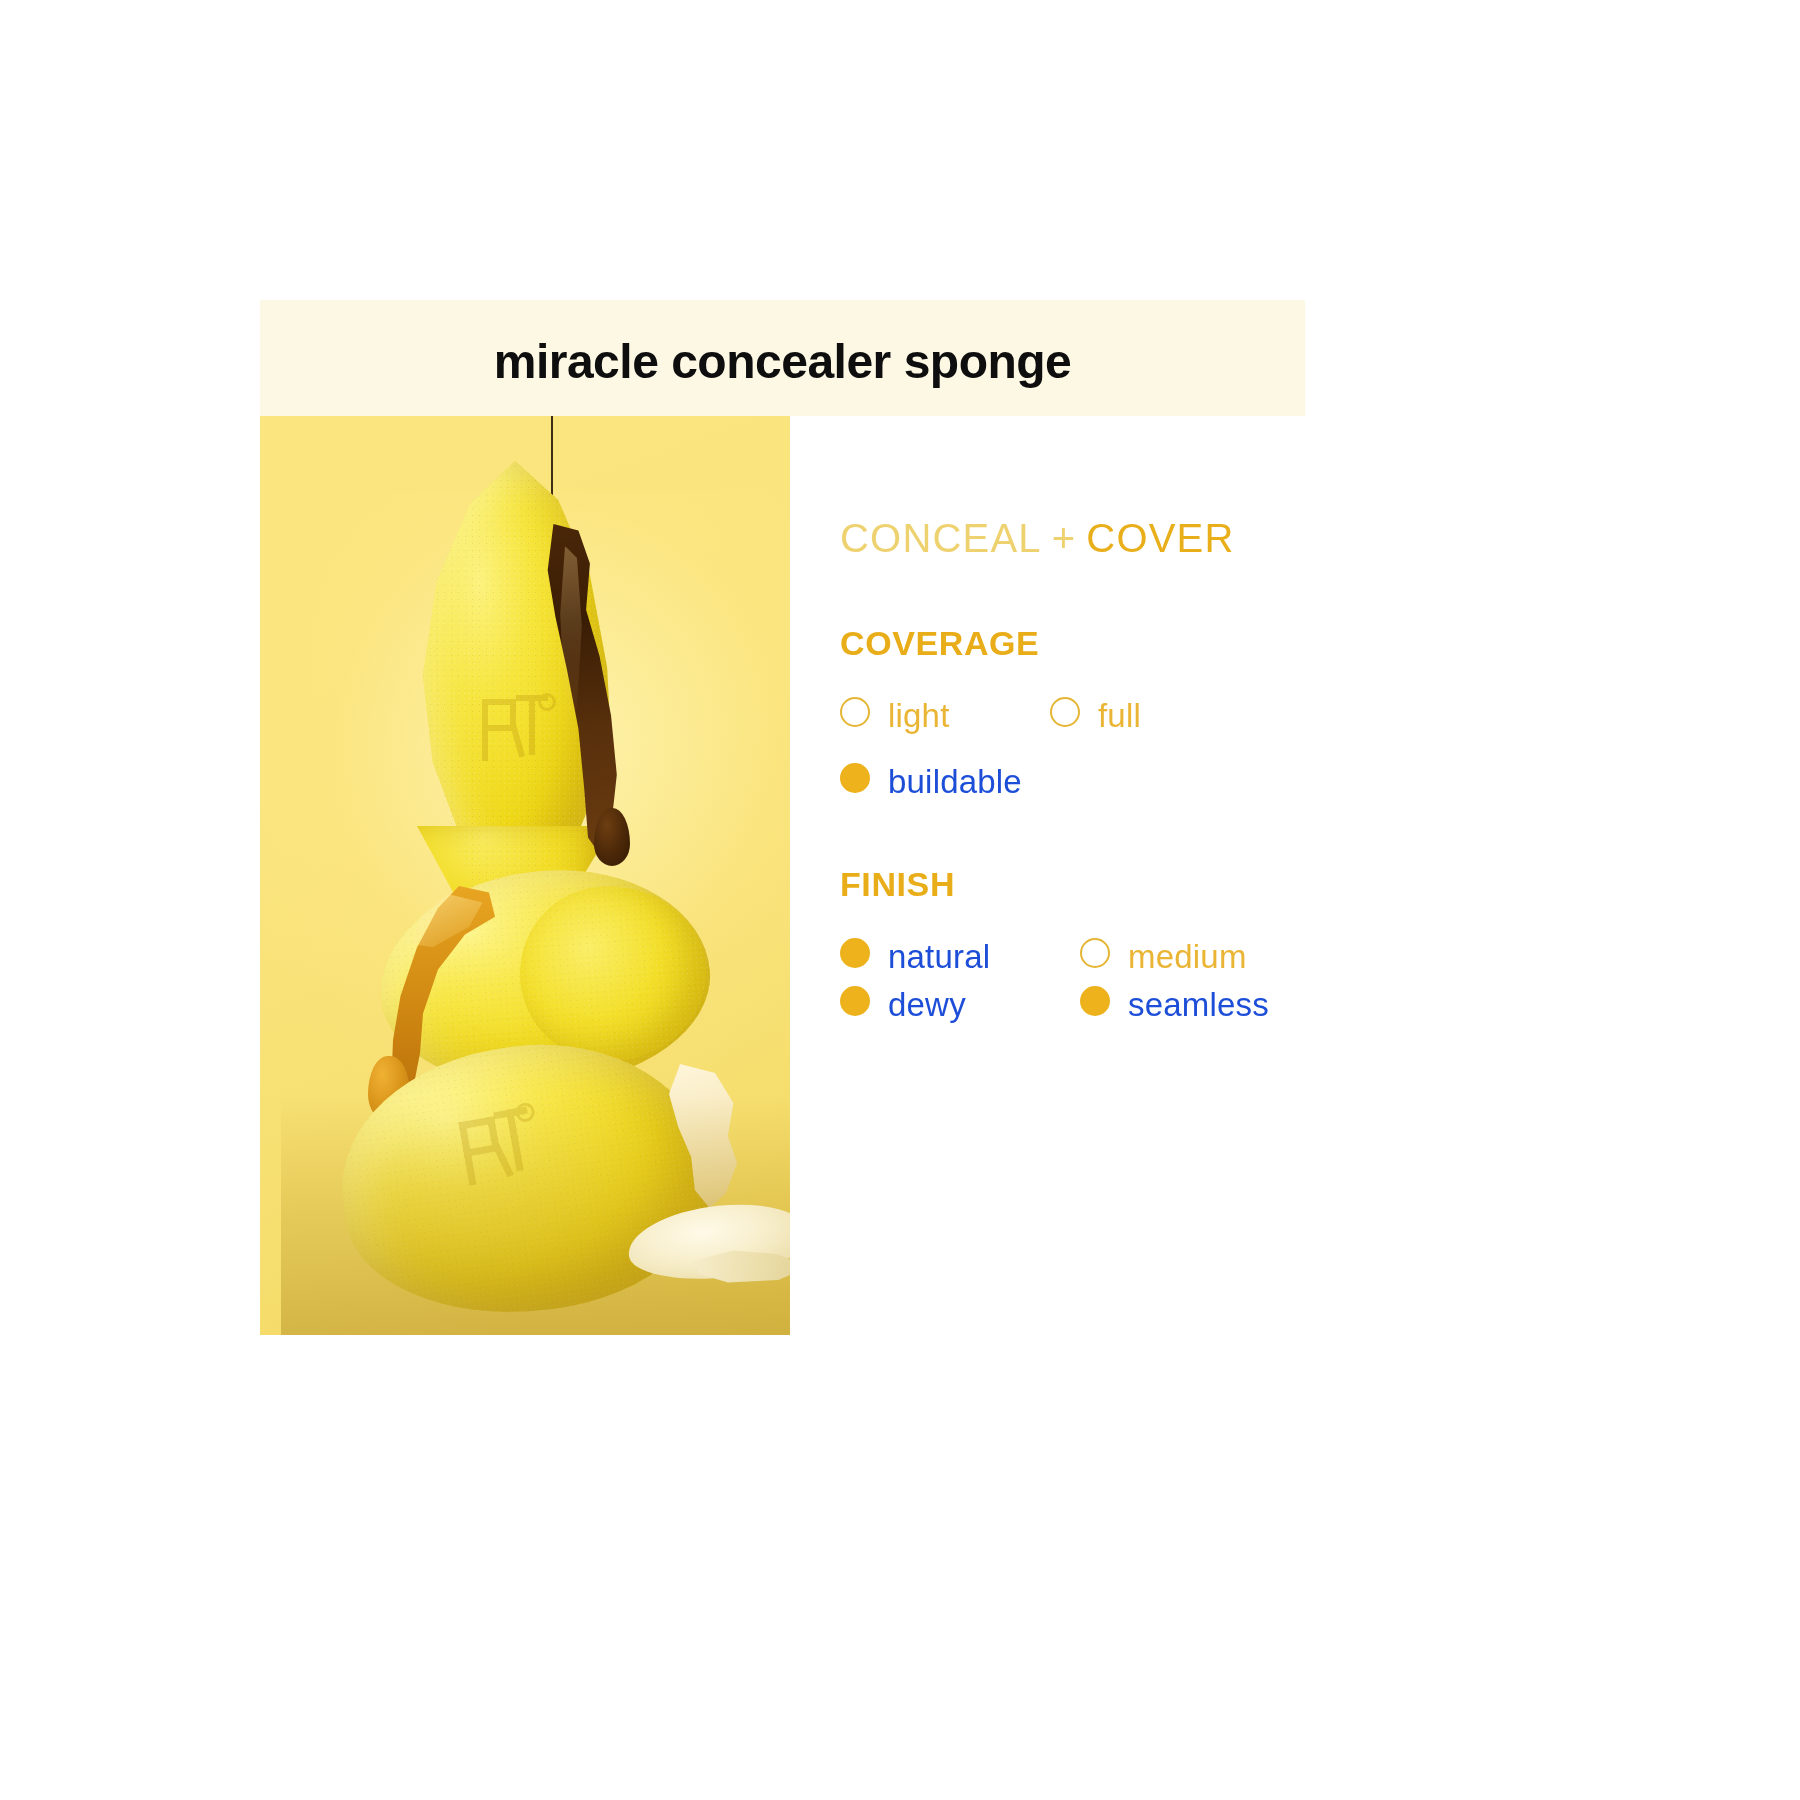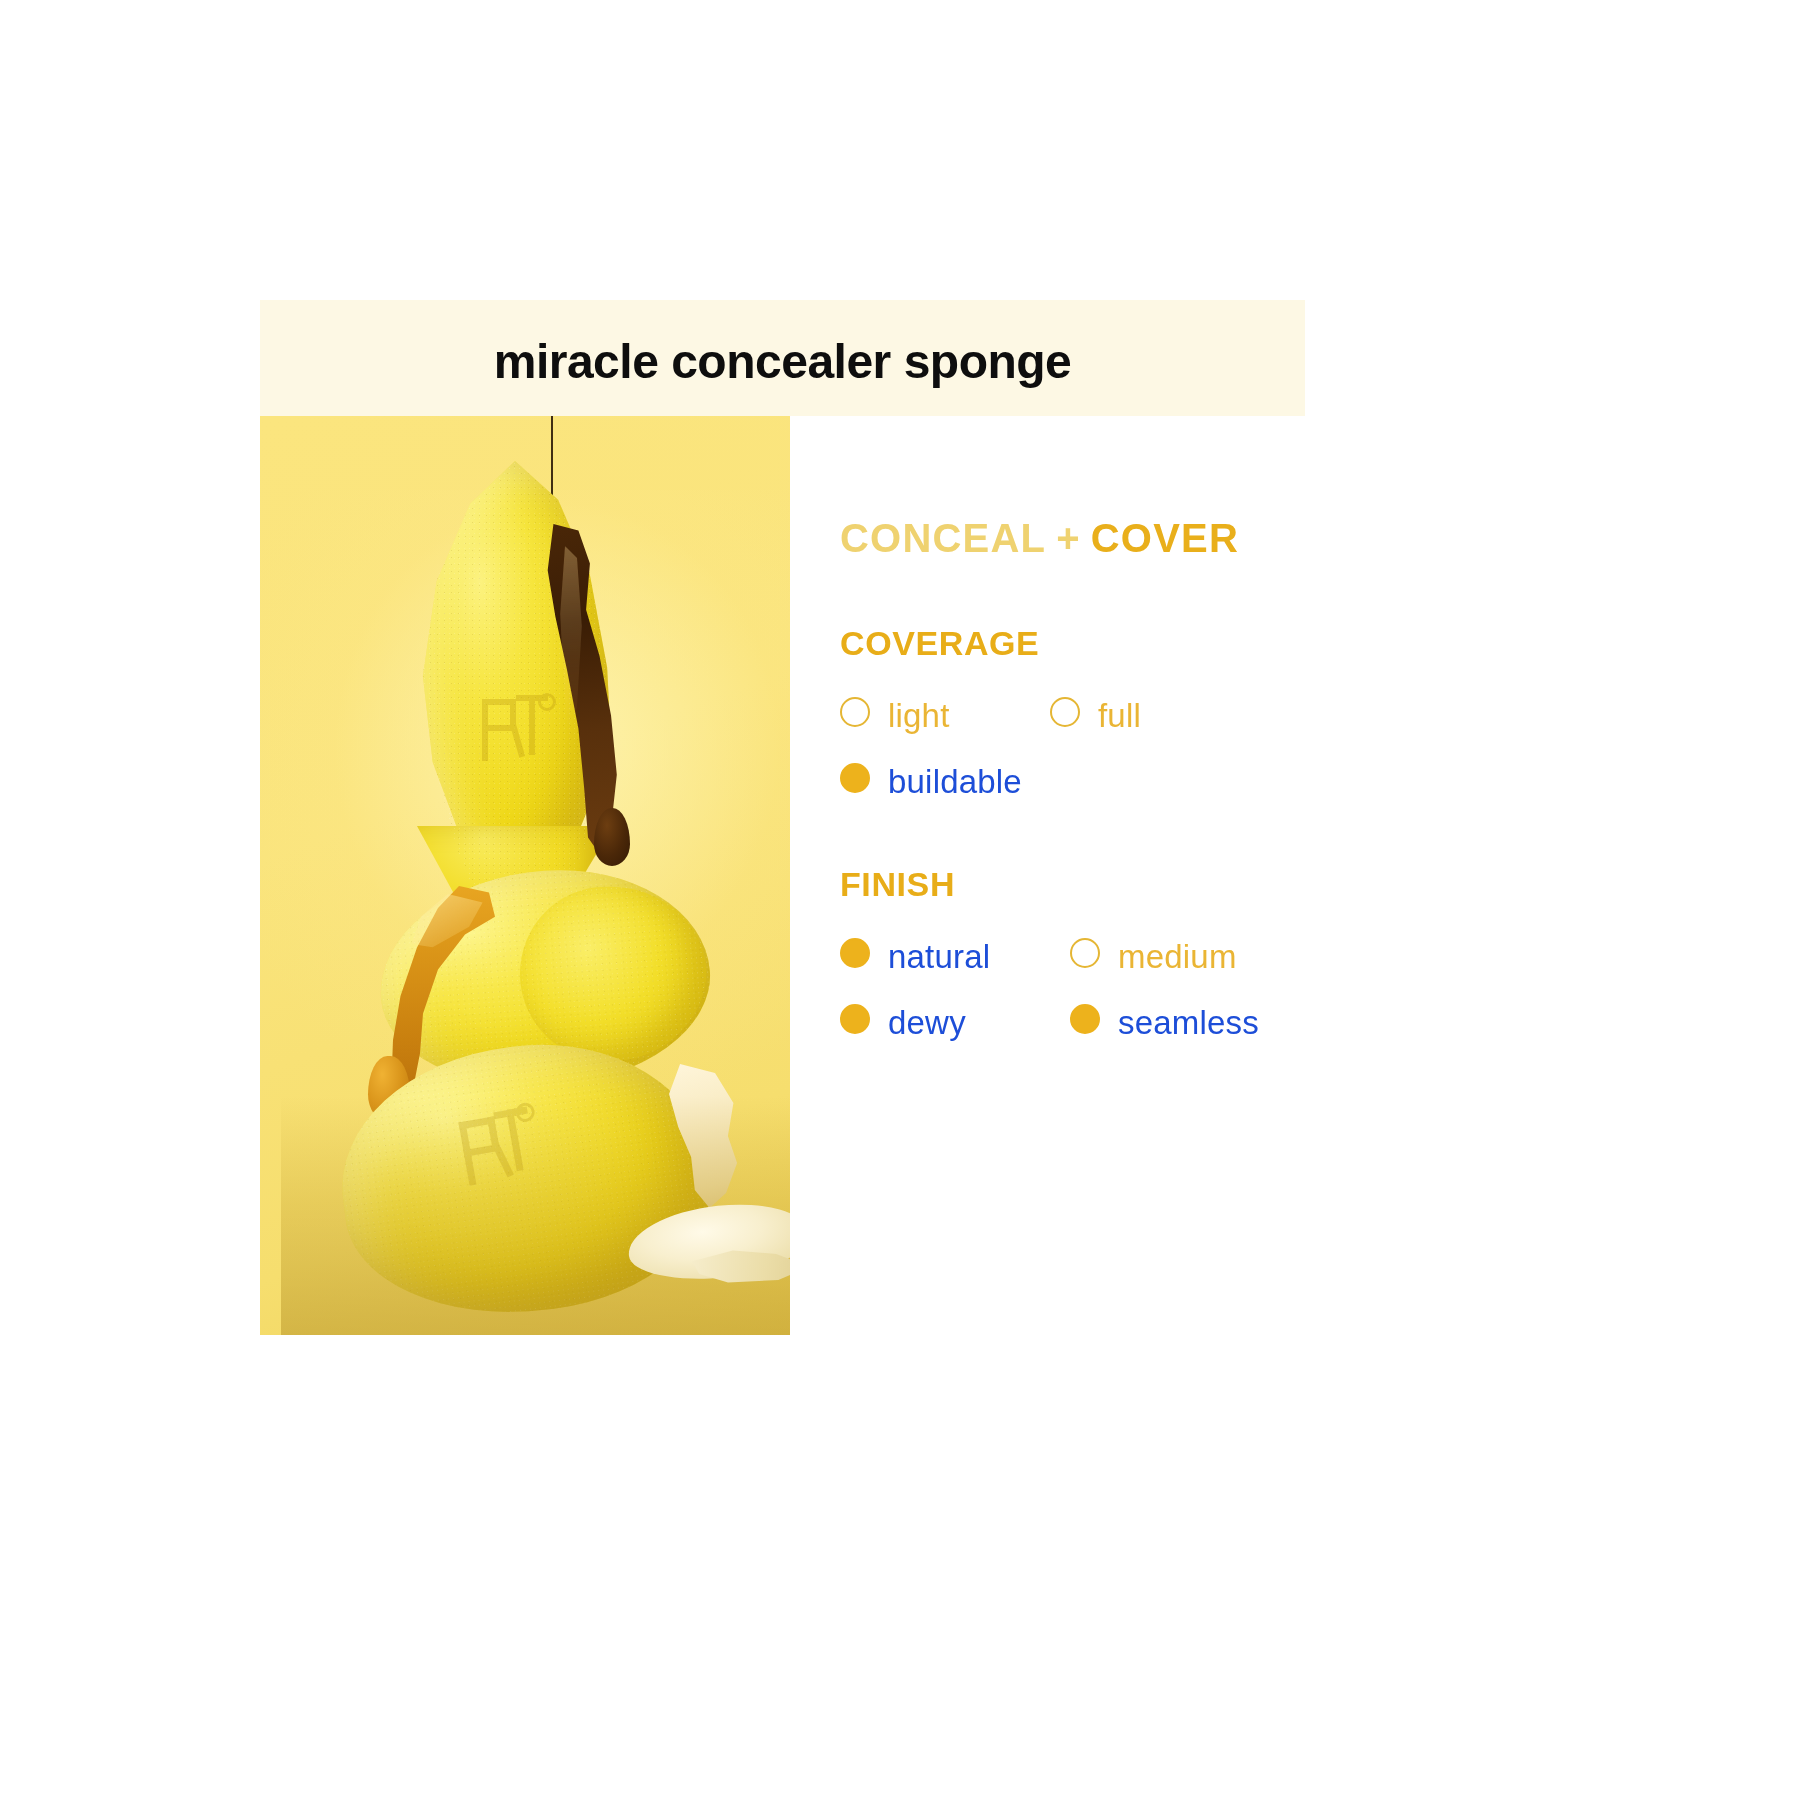--- a/index.html
+++ b/index.html
@@ -305,21 +305,21 @@
   
   .info-col {
     position: absolute;
     left: 840px;
     top: 516px;
     width: 560px;
   }
 
   .headline {
     font-size: 40px;
-    font-weight: bold;
+    font-weight: normal;
     letter-spacing: 1.2px;
     line-height: 1.1;
     white-space: nowrap;
   }
   .headline .part-a { color: #EFD270; }
   .headline .part-plus { color: #EFD270; }
   .headline .part-b { color: #E9AF1B; }
 
   .section { margin-top: 64px; }
   .section-title {
@@ -359,20 +359,21 @@
     font-size: 33px;
     color: #1d4ed8;
     font-weight: normal;
     letter-spacing: 0.2px;
     white-space: nowrap;
   }
   .opt-label.pale { color: #EAB534; }
 
   .finish-grid {
     grid-template-columns: 230px auto;
+    gap: 10px;
   }
 </style>
 </head>
 <body>
 
 <div class="canvas">
 
   <div class="title-banner">
     <div class="title-text">miracle concealer sponge</div>
   </div>

